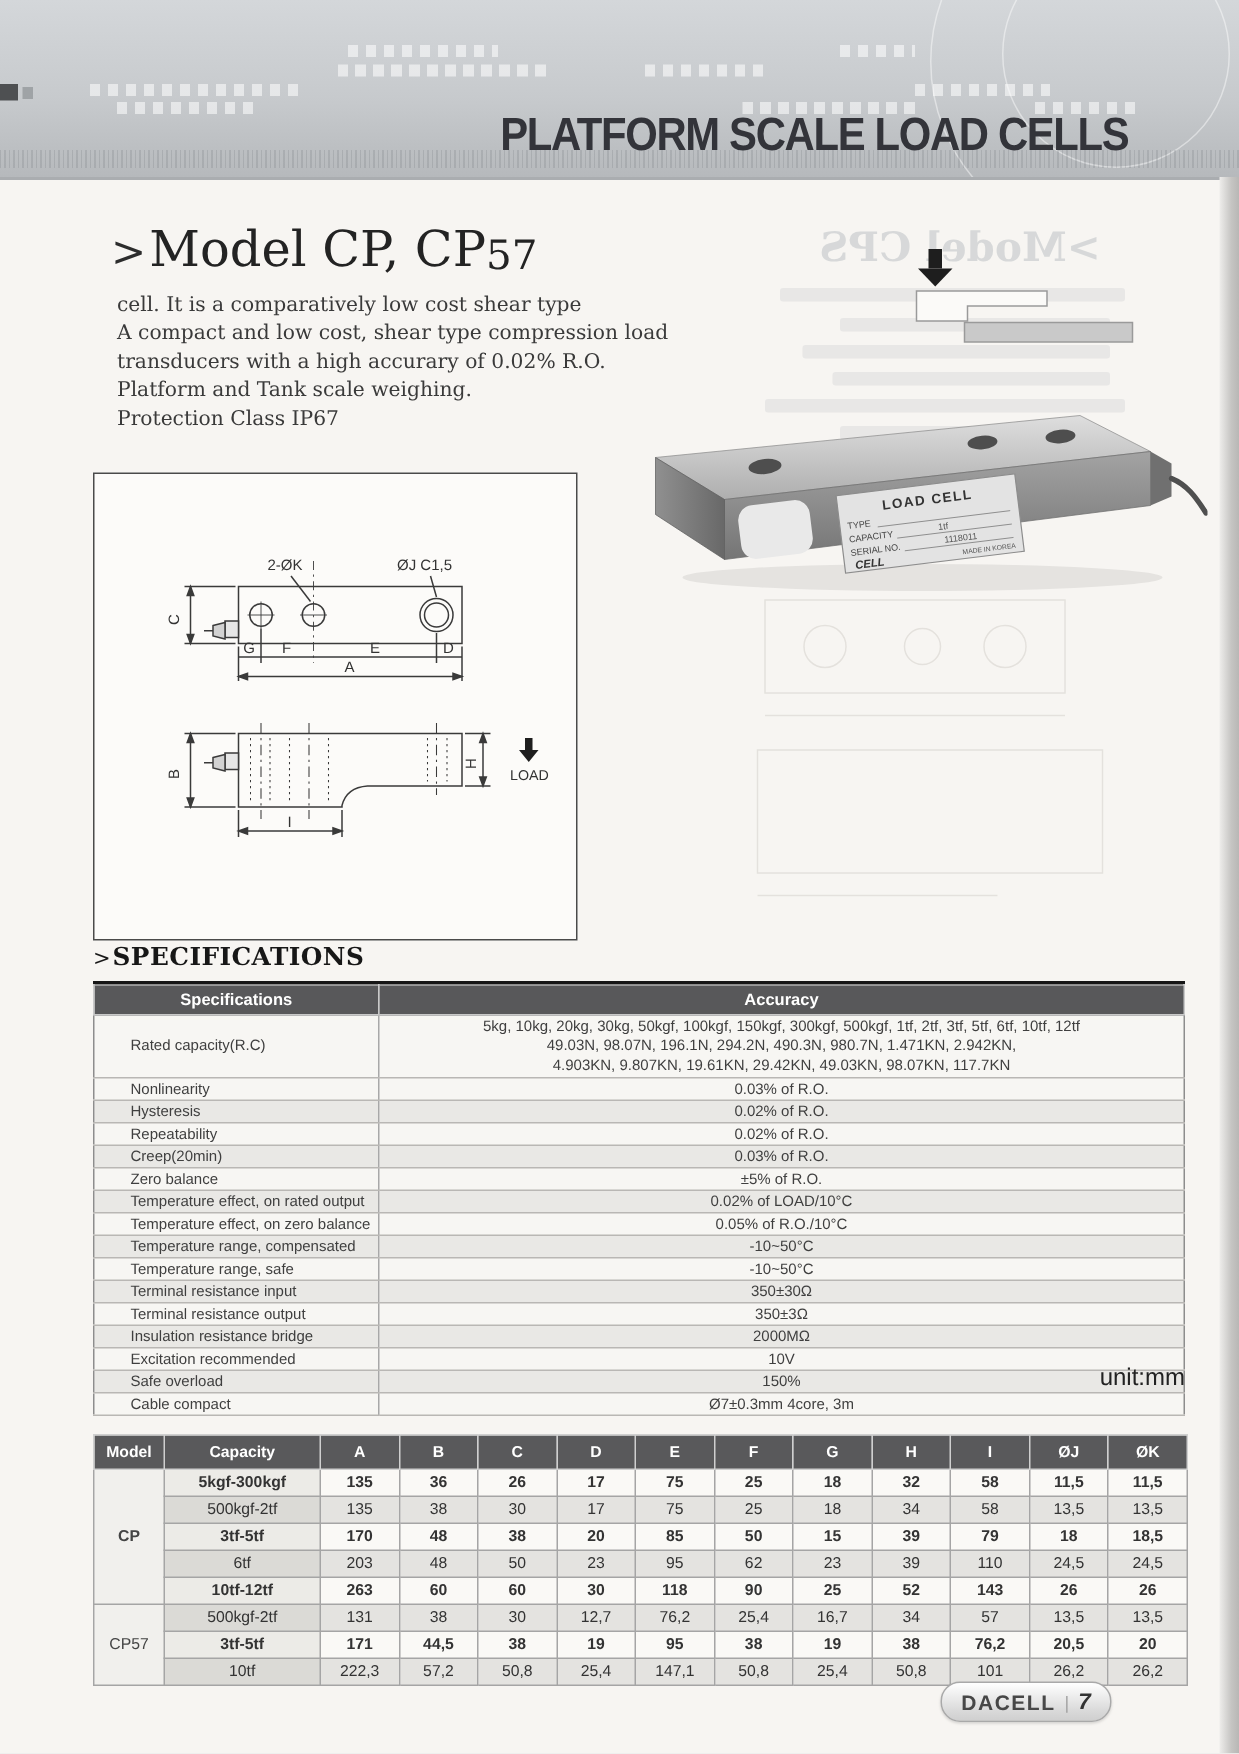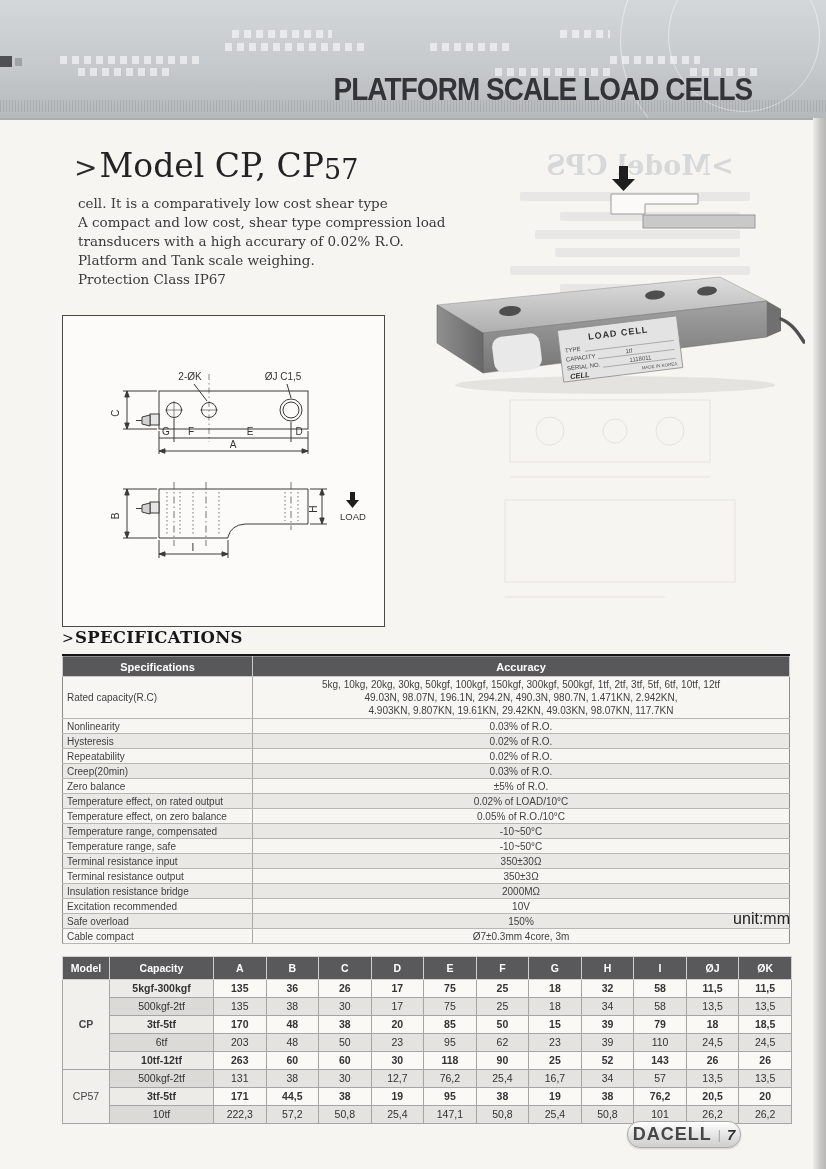--- a/index.html
+++ b/index.html
@@ -54,21 +54,21 @@
   .unit-note{position:absolute;right:36px;top:910px;font-size:16px;color:#222;}
 
   
   table{border-collapse:collapse;table-layout:fixed;}
   .spec-table{position:absolute;left:62px;top:654px;width:728px;border-top:2px solid #161616;}
   .spec-table table{width:728px;border:1px solid #8d8d8d;}
   .spec-table th{background:#58585a;color:#fff;font-size:11px;font-weight:700;height:17px;
         border:1px solid #c9c9c9;border-top:none;}
   .spec-table td{font-size:10px;color:#3f3f3f;border-bottom:1px solid #b9b7b4;line-height:11px;height:12px;
         overflow:hidden;white-space:nowrap;}
-  .spec-table td.lbl{padding-left:4px;border-right:1px solid #a8a8a8;}
+  .spec-table td.lbl{padding-left:24px;border-right:1px solid #a8a8a8;}
   .spec-table td.val{text-align:center;}
   .spec-table tr.odd td{background:#f7f6f3;}
   .spec-table tr.even td{background:#e9e8e5;}
   .spec-table tr.tall td{height:39px;}
   .spec-table td.val div{line-height:13px;}
 
   .dim-table{position:absolute;left:62px;top:956px;width:730px;}
   .dim-table table{width:730px;border:1px solid #6e6e6e;}
   .dim-table th{background:#59595b;color:#fff;font-size:10.5px;font-weight:700;height:20px;
         border:1px solid #cfcfcf;}
@@ -77,21 +77,21 @@
   .dim-table tr.odd td{background:#faf9f6;font-weight:bold;}
   .dim-table tr.even td{background:#e4e3e0;}
   .dim-table tr.odd td.capacity{background:#ecebe7;}
   .dim-table tr.even td.capacity{background:#dbdad6;}
   .dim-table td.model{background:#f1f0ed !important;color:#444;}
 
   
   .footer-badge{position:absolute;left:627px;top:1121px;width:112px;height:25px;border-radius:13px;
         background:linear-gradient(180deg,#ffffff,#d9d9d9 75%,#cfcfcf);border:1px solid #a9a9a9;
         box-shadow:0 1px 2px rgba(0,0,0,.15);display:flex;align-items:center;justify-content:center;}
-  .footer-badge .brand{font-size:18px;font-weight:700;color:#474747;letter-spacing:1px;}
+  .footer-badge .brand{font-size:14px;font-weight:700;color:#474747;letter-spacing:1px;}
   .footer-badge .div{margin:0 6px;color:#a3a3a3;font-size:12px;}
   .footer-badge .pg{font-size:15px;font-weight:700;font-style:italic;color:#333;}
 </style>
 </head>
 <body>
 
 <div class="page">
 
   <div class="band">
     <div class="globe" style="left:620px;top:-80px;width:240px;height:240px;"></div>

